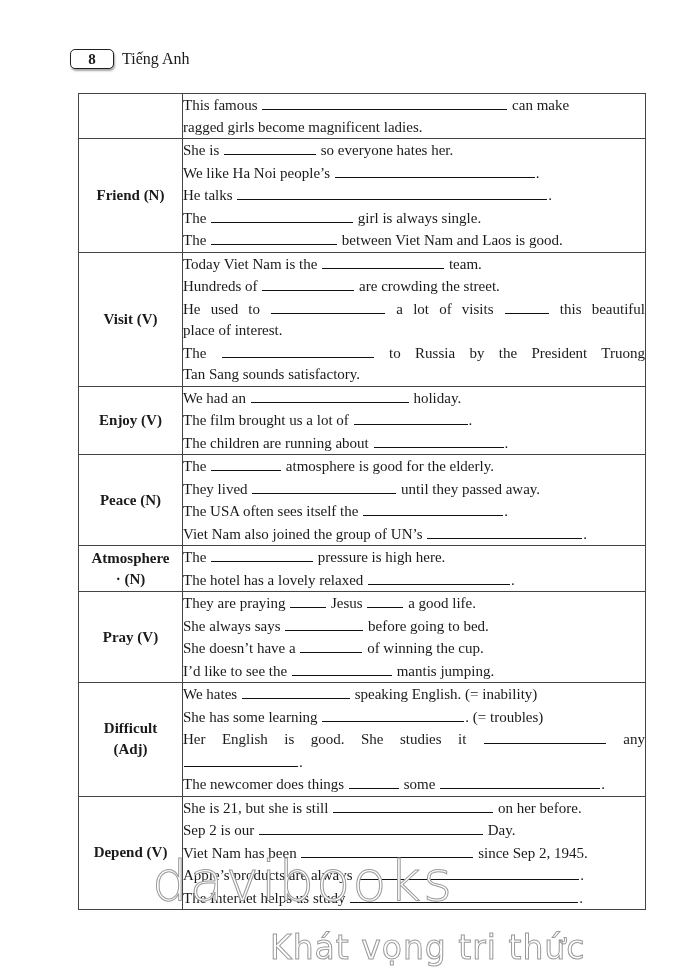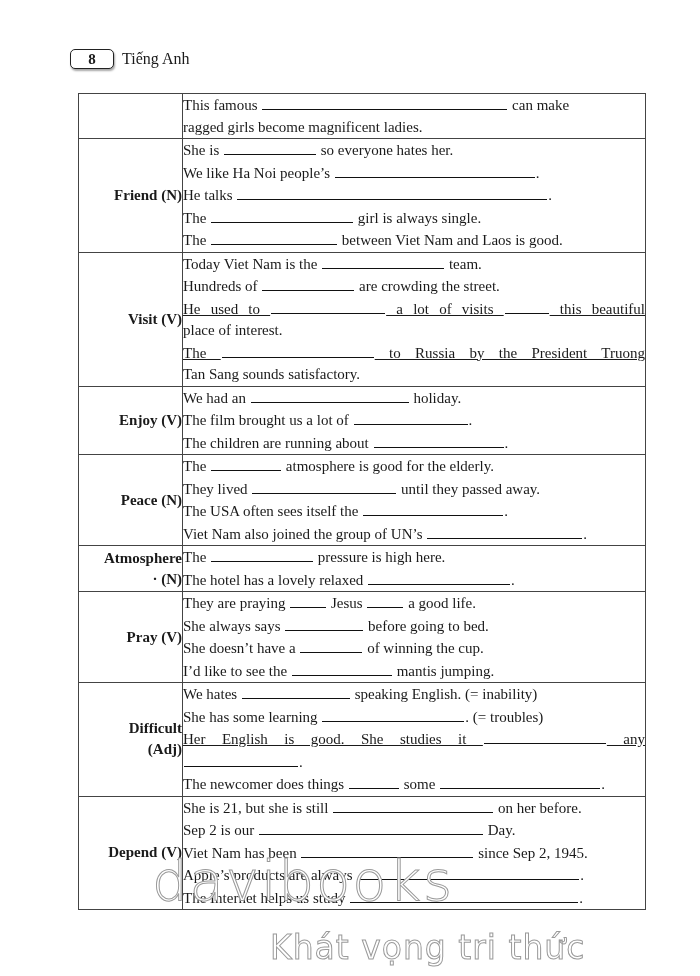--- a/index.html
+++ b/index.html
@@ -13,24 +13,24 @@
     box-shadow: 1px 2px 2px rgba(0,0,0,0.35);
     display: flex; align-items: center; justify-content: center;
     font-weight: bold; font-size: 15px; background: #fff;
   }
   .book-title { margin-left: 8px; font-size: 16px; }
   table.ws {
     position: absolute; left: 78px; top: 93px; width: 568px;
     border-collapse: collapse; font-size: 15px; line-height: 21.5px;
   }
   table.ws td { border: 1.2px solid #444; vertical-align: middle; padding: 0; }
-  td.word { width: 103px; text-align: right; font-weight: bold; font-size: 15px; line-height: 21px; padding: 0 2px; }
+  td.word { width: 103px; text-align: center; font-weight: bold; font-size: 15px; line-height: 21px; padding: 0 2px; }
   td.sent { padding: 0 6px 0 6px; }
   .line { display: block; white-space: nowrap; }
-  .line.justify { white-space: normal; text-align: justify; text-align-last: justify; text-decoration: underline; }
+  .line.justify { white-space: normal; text-align: justify; text-align-last: justify; }
   .blank { display: inline-block; border-bottom: 1px solid #111; height: 15px; vertical-align: baseline; margin: 0 1px; }
   .wm {
     position: absolute; font-family: "DejaVu Sans", sans-serif; color: #fff;
     -webkit-text-stroke: 1px #9a9a9a; pointer-events: none;
   }
   .wm-brand { left: 152px; top: 848px; font-size: 56px; letter-spacing: 2px; font-weight: 300; }
   .wm-slogan { left: 270px; top: 928px; font-size: 33px; letter-spacing: 1px; }
 </style>
 </head>
 <body>

